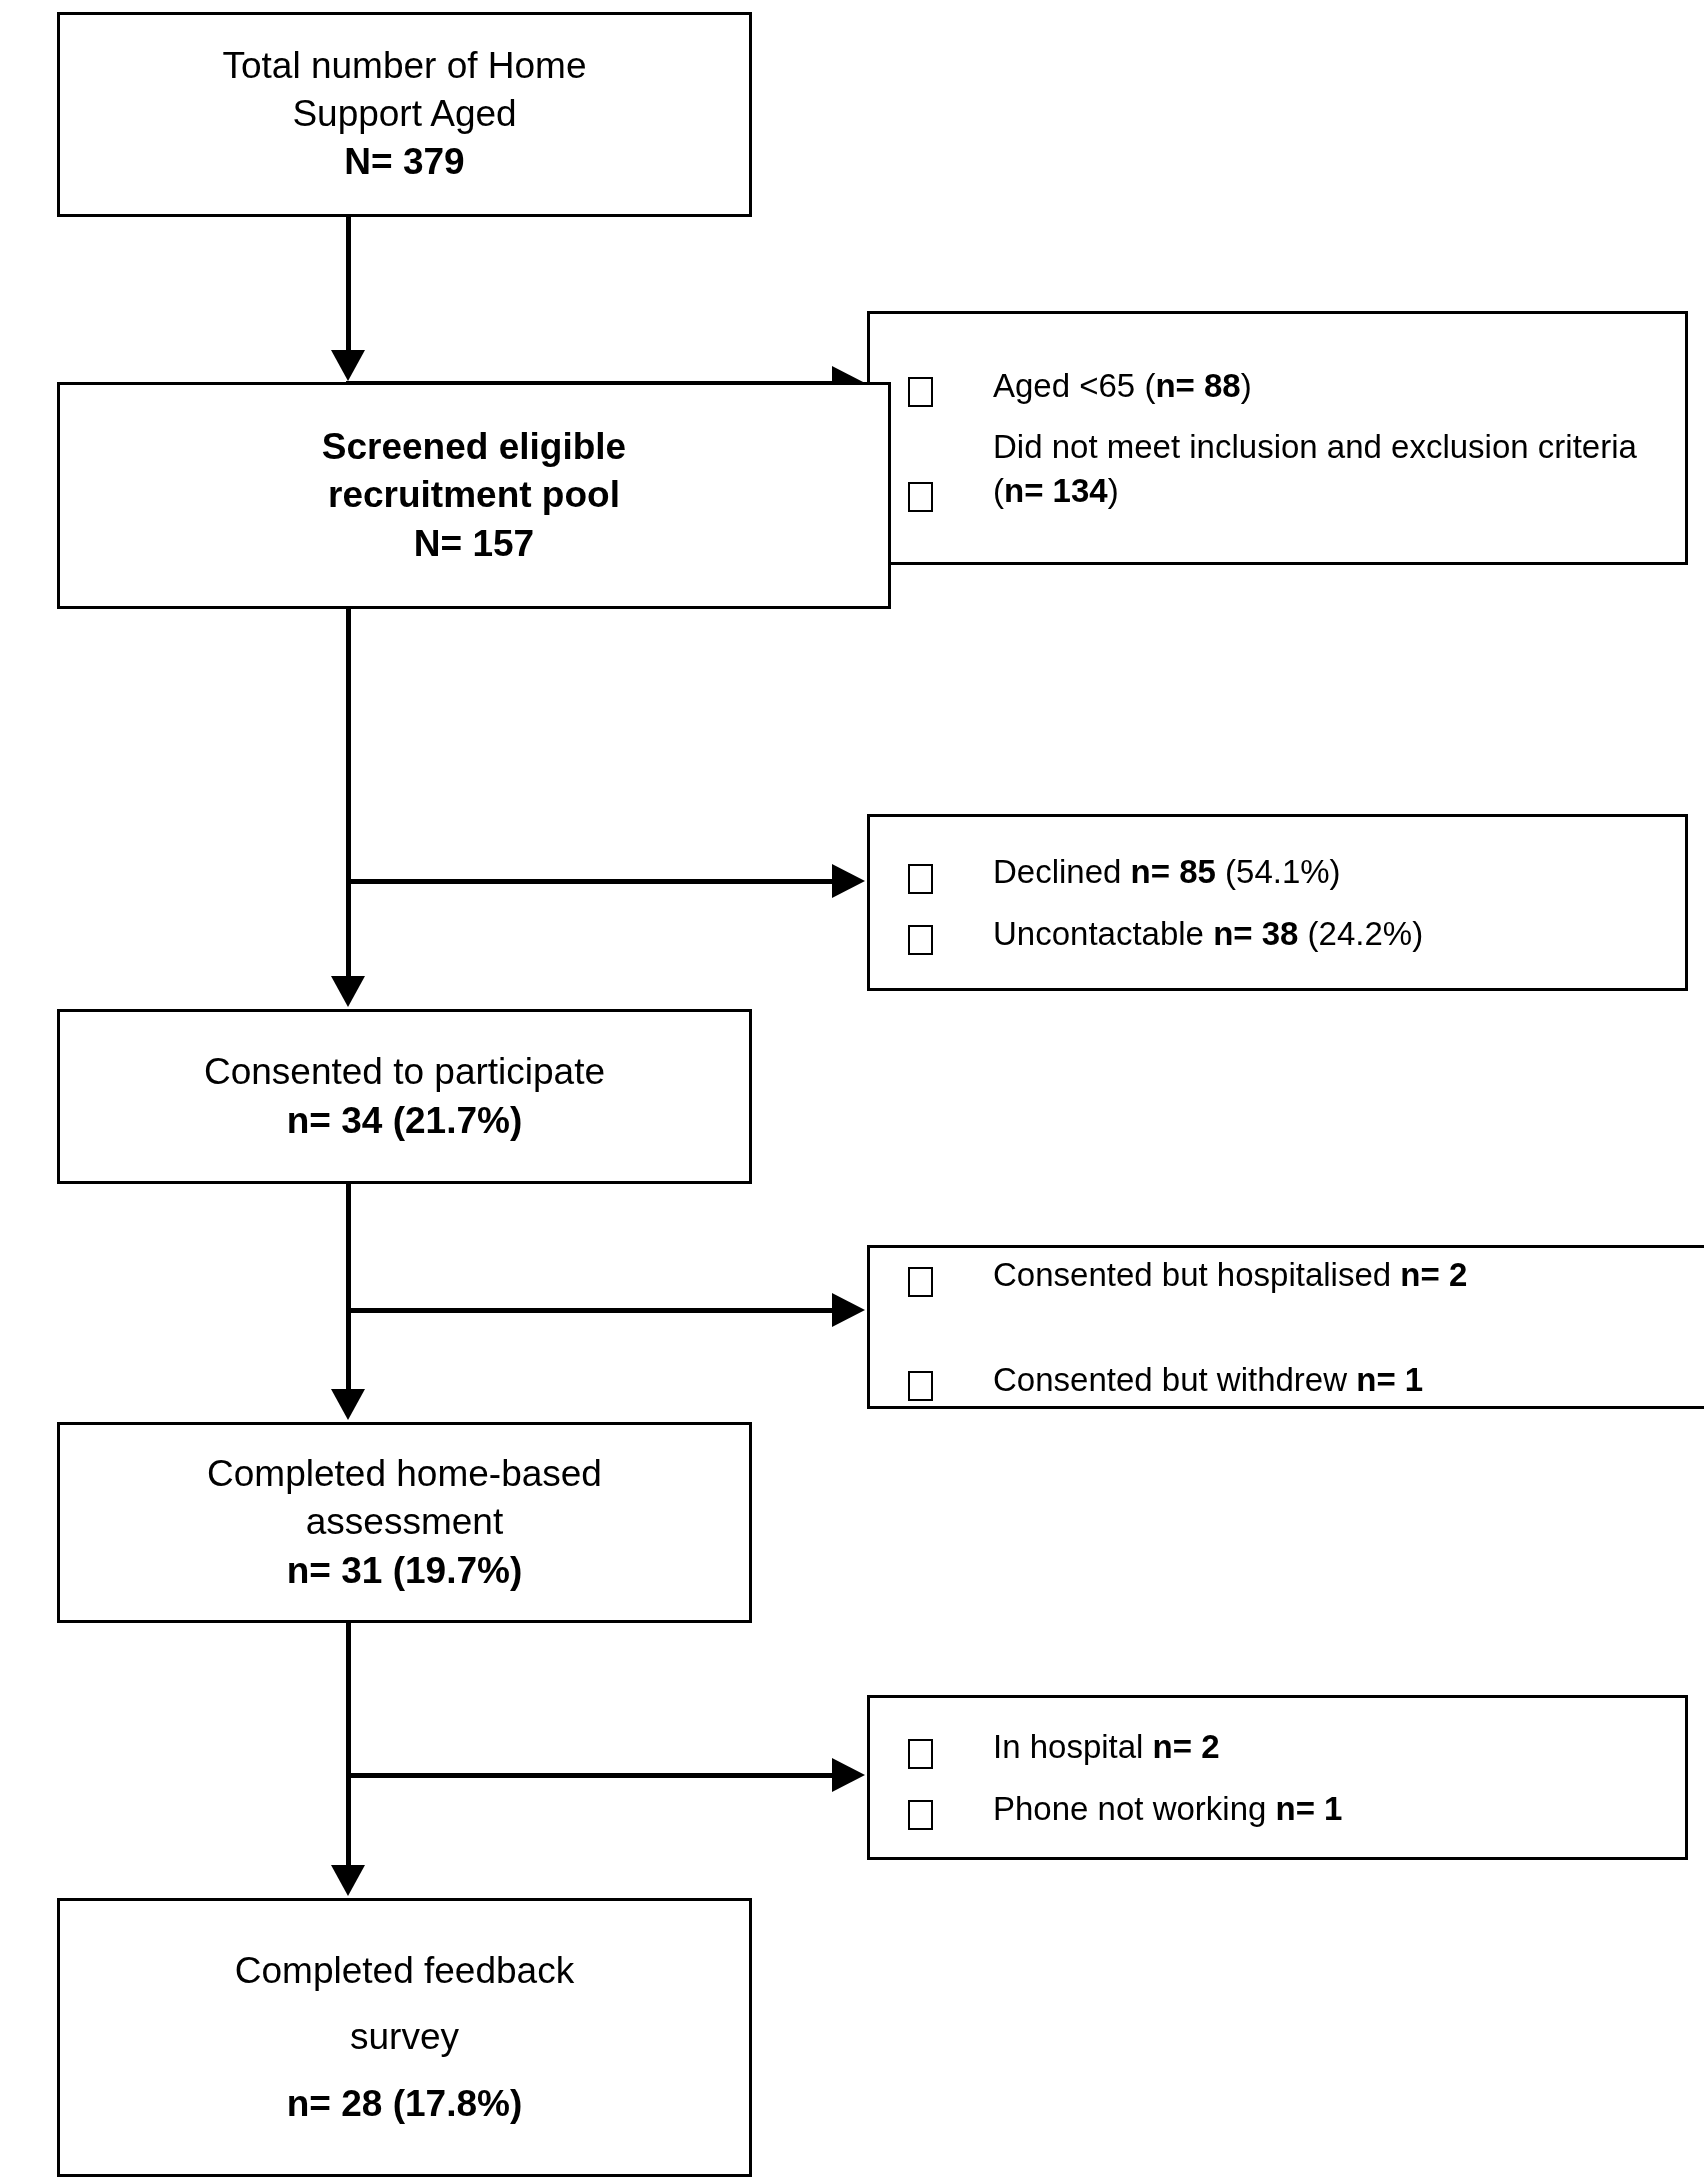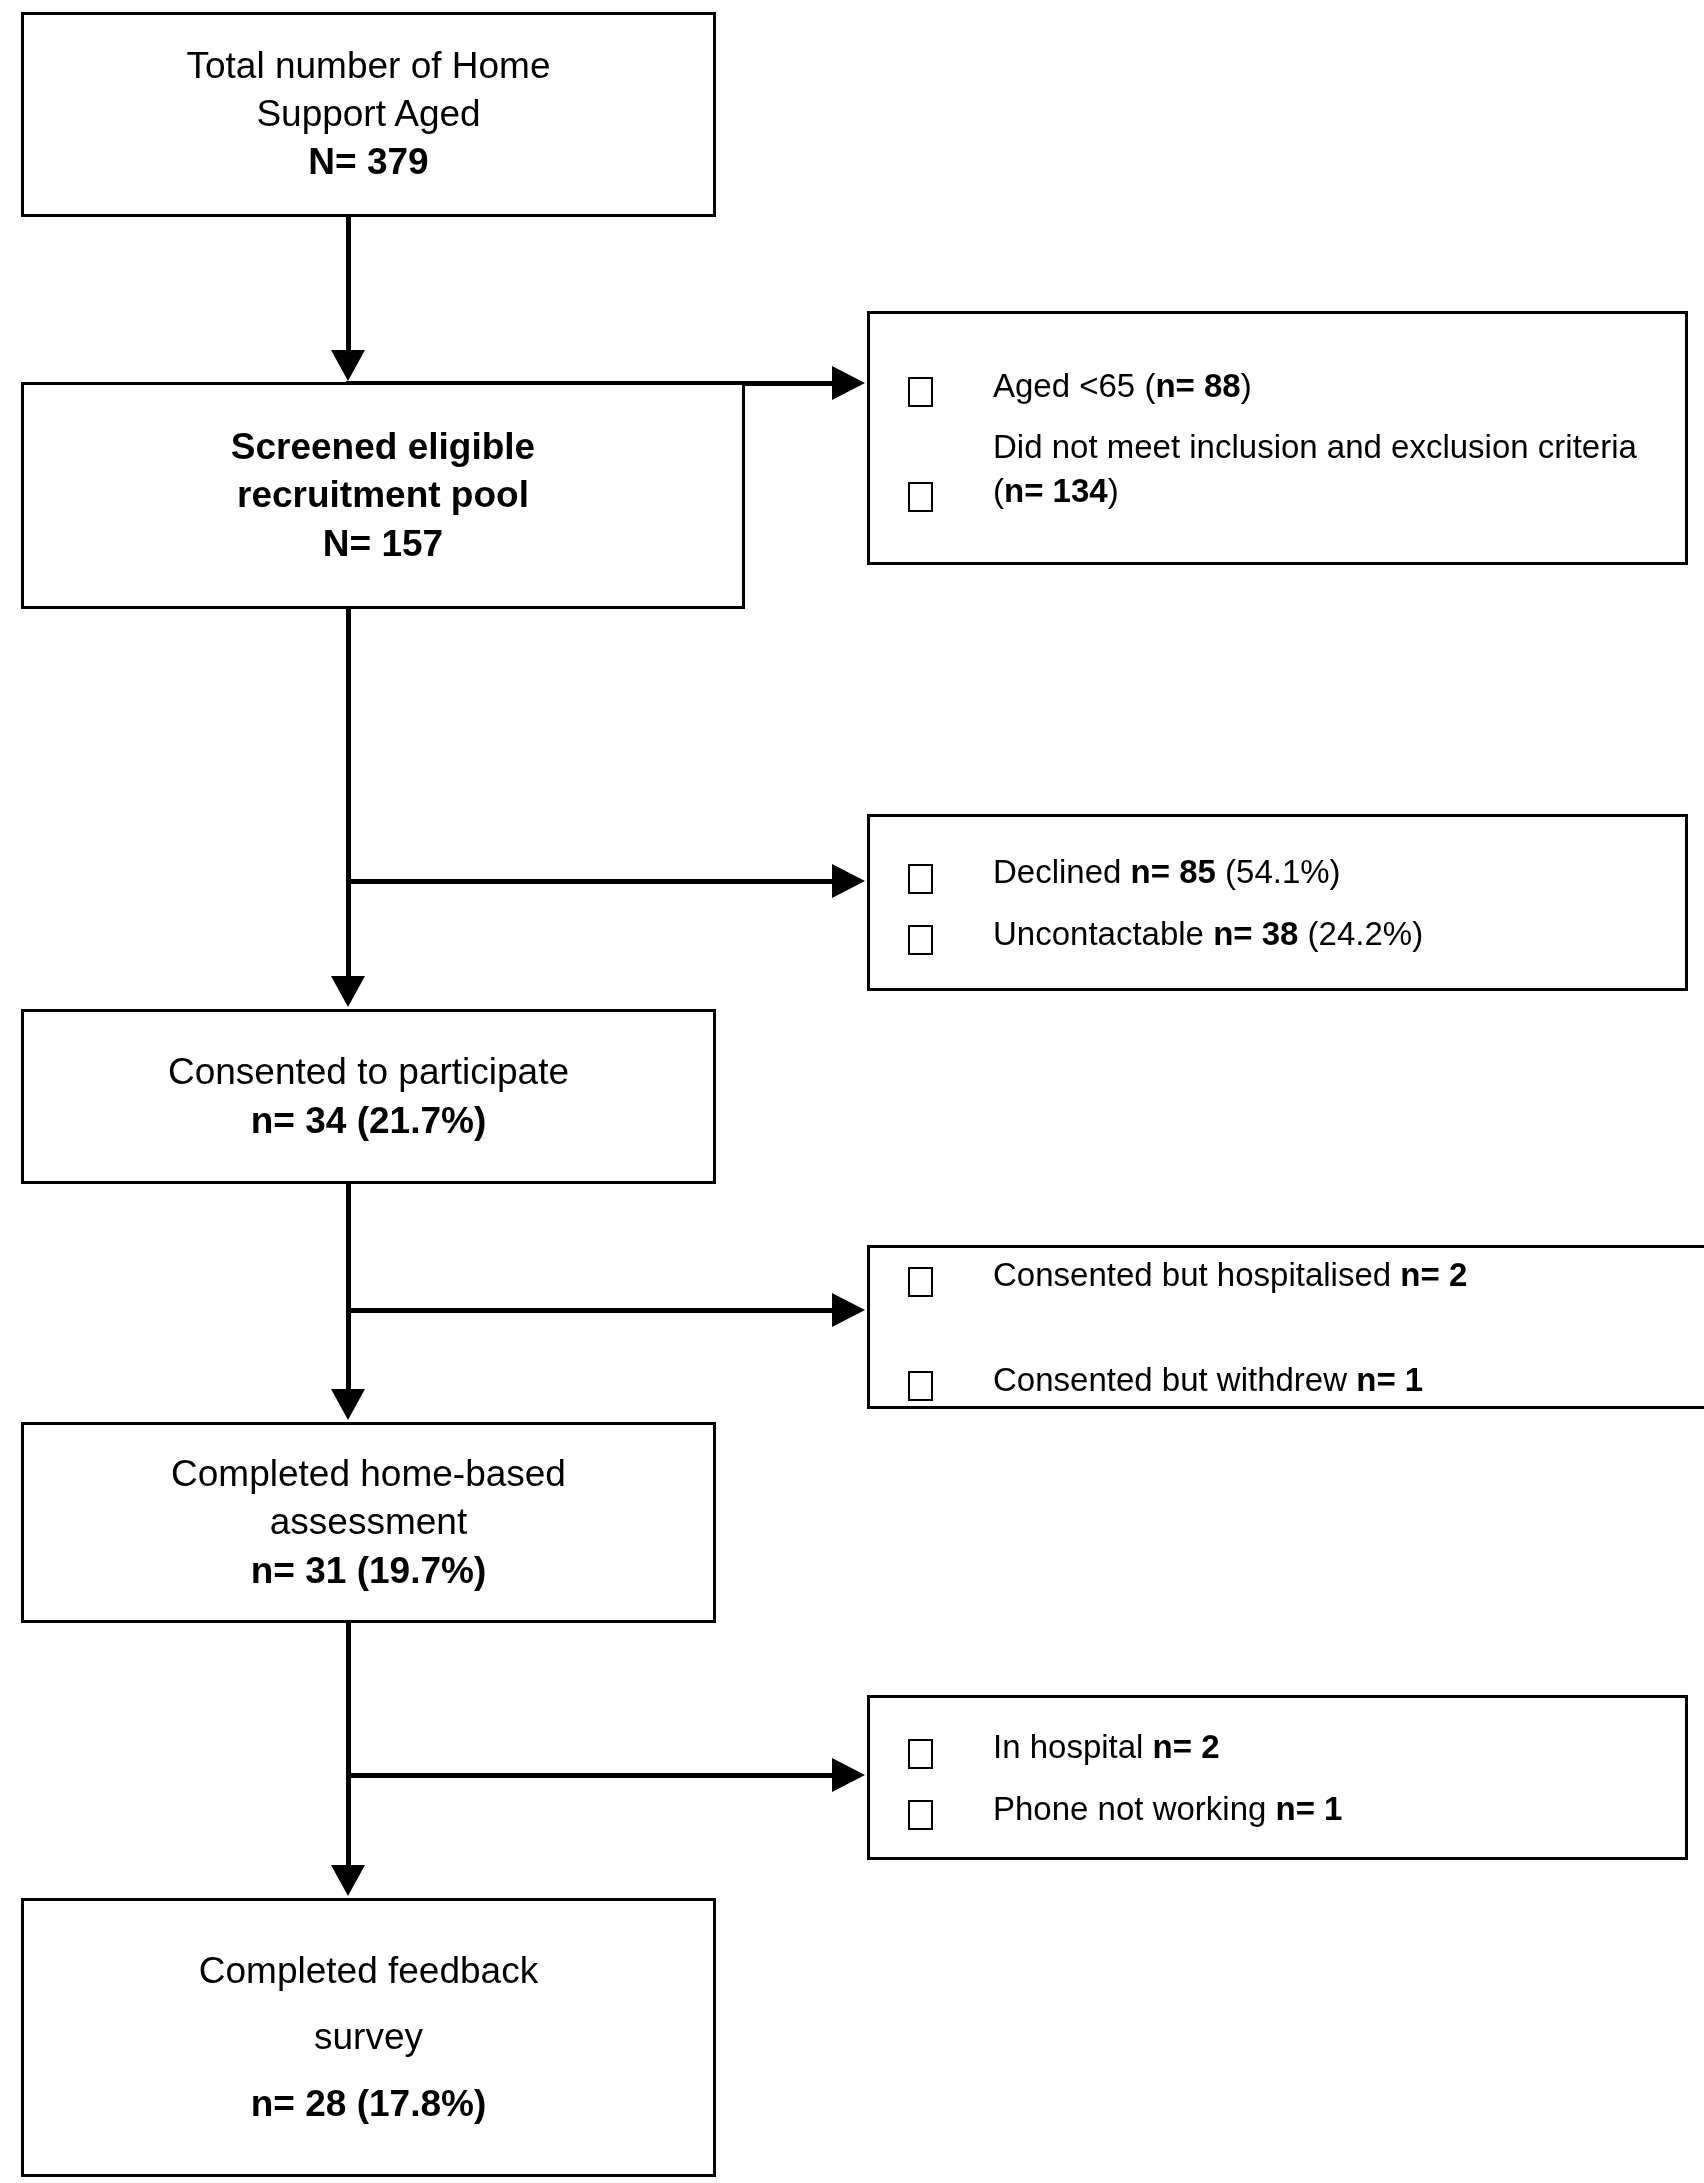--- a/index.html
+++ b/index.html
@@ -22,20 +22,21 @@
     position: absolute;
     box-sizing: border-box;
     border: 3.9px solid #000000;
     background: #ffffff;
     display: flex;
     flex-direction: column;
     align-items: center;
     justify-content: center;
     text-align: center;
     padding: 4.7px 11px;
+    margin-left: 36px;
   }
   .node .line {
     display: block;
     font-size: 37px;
     line-height: 1.30;
     white-space: nowrap;
   }
   .node .line.bold { font-weight: bold; }
   .node .line.reg  { font-weight: normal; }
 
@@ -118,21 +119,21 @@
     <div class="bullet-row">
       <span class="cbox"></span>
       <span class="bullet-text"><span>Aged &lt;65 (</span><b>n= 88</b><span>)</span></span>
     </div>
     <div class="bullet-row">
       <span class="cbox"></span>
       <span class="bullet-text"><span>Did not meet inclusion and exclusion criteria (</span><b>n= 134</b><span>)</span></span>
     </div>
   </div>
 
-  <div class="node" style="left:21px; top:382px; width:724px; height:227px;">
+  <div class="node" style="left:21px; top:382px; width:834px; height:227px;">
     <span class="line bold">Screened eligible</span>
     <span class="line bold">recruitment pool</span>
     <span class="line bold">N= 157</span>
   </div>
 
   <div class="vline" style="left:346px; top:608px; height:370px;"></div>
   <div class="arrow-down" style="left:331px; top:976px;"></div>
   <div class="hline" style="left:346px; top:879px; width:488px;"></div>
   <div class="arrow-right" style="left:832px; top:864px;"></div>
 

